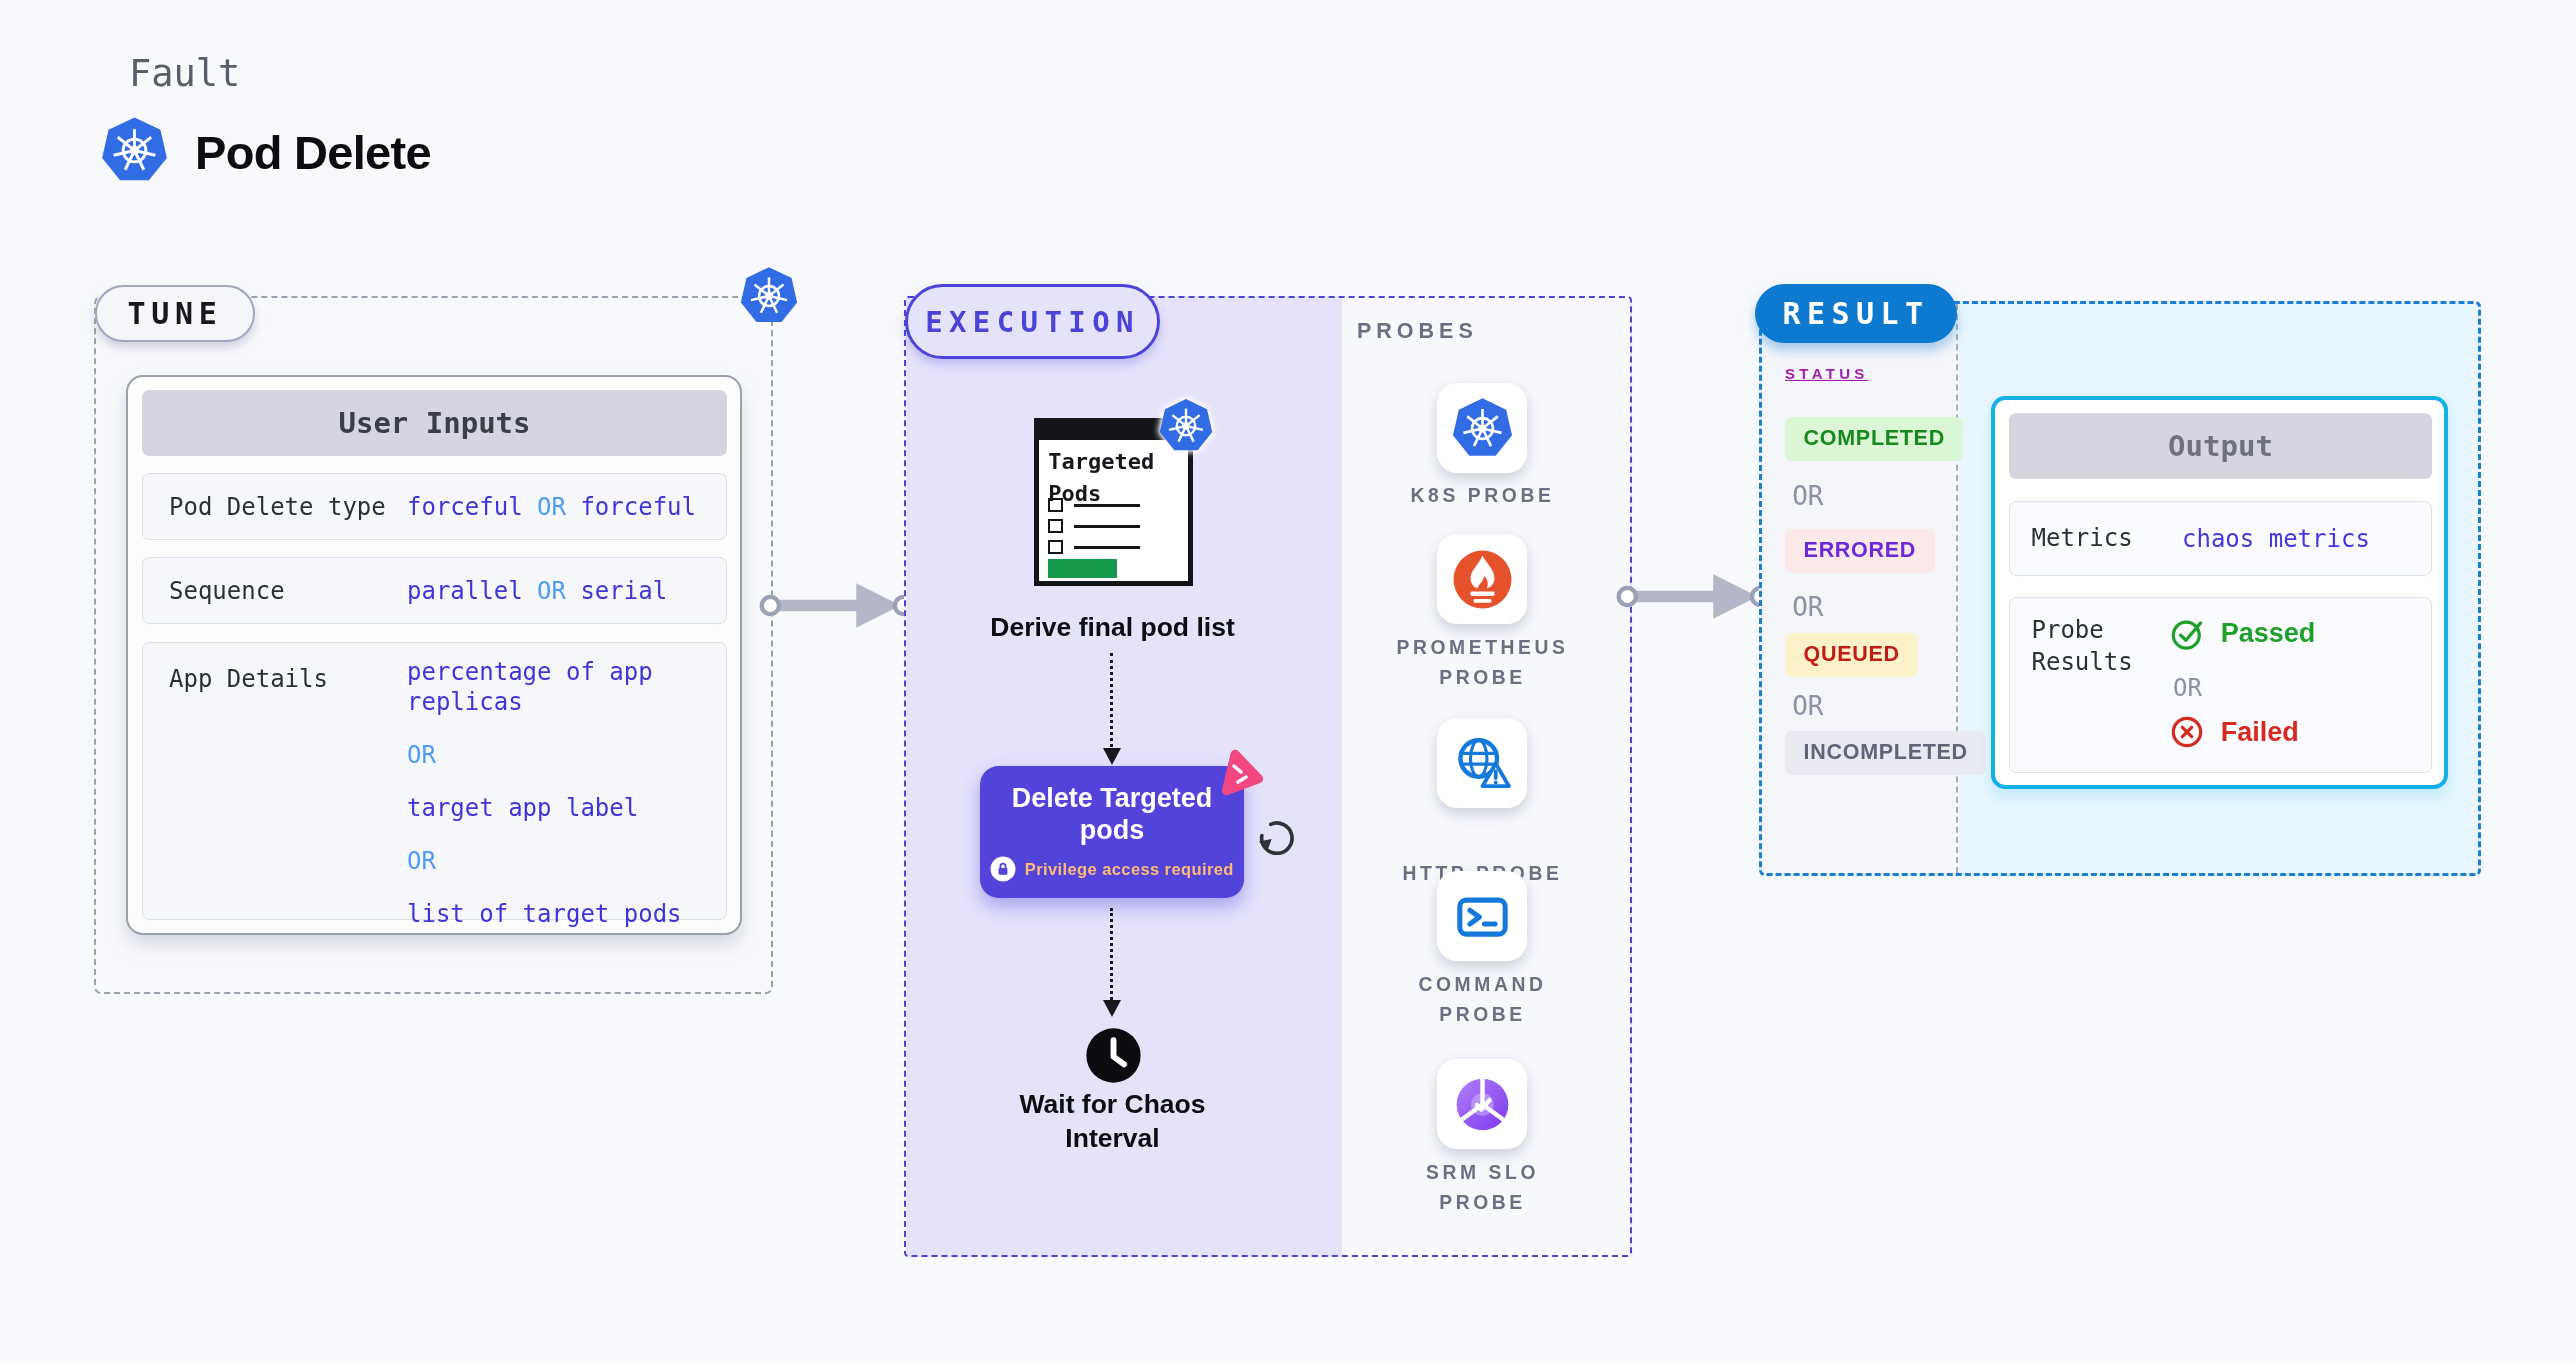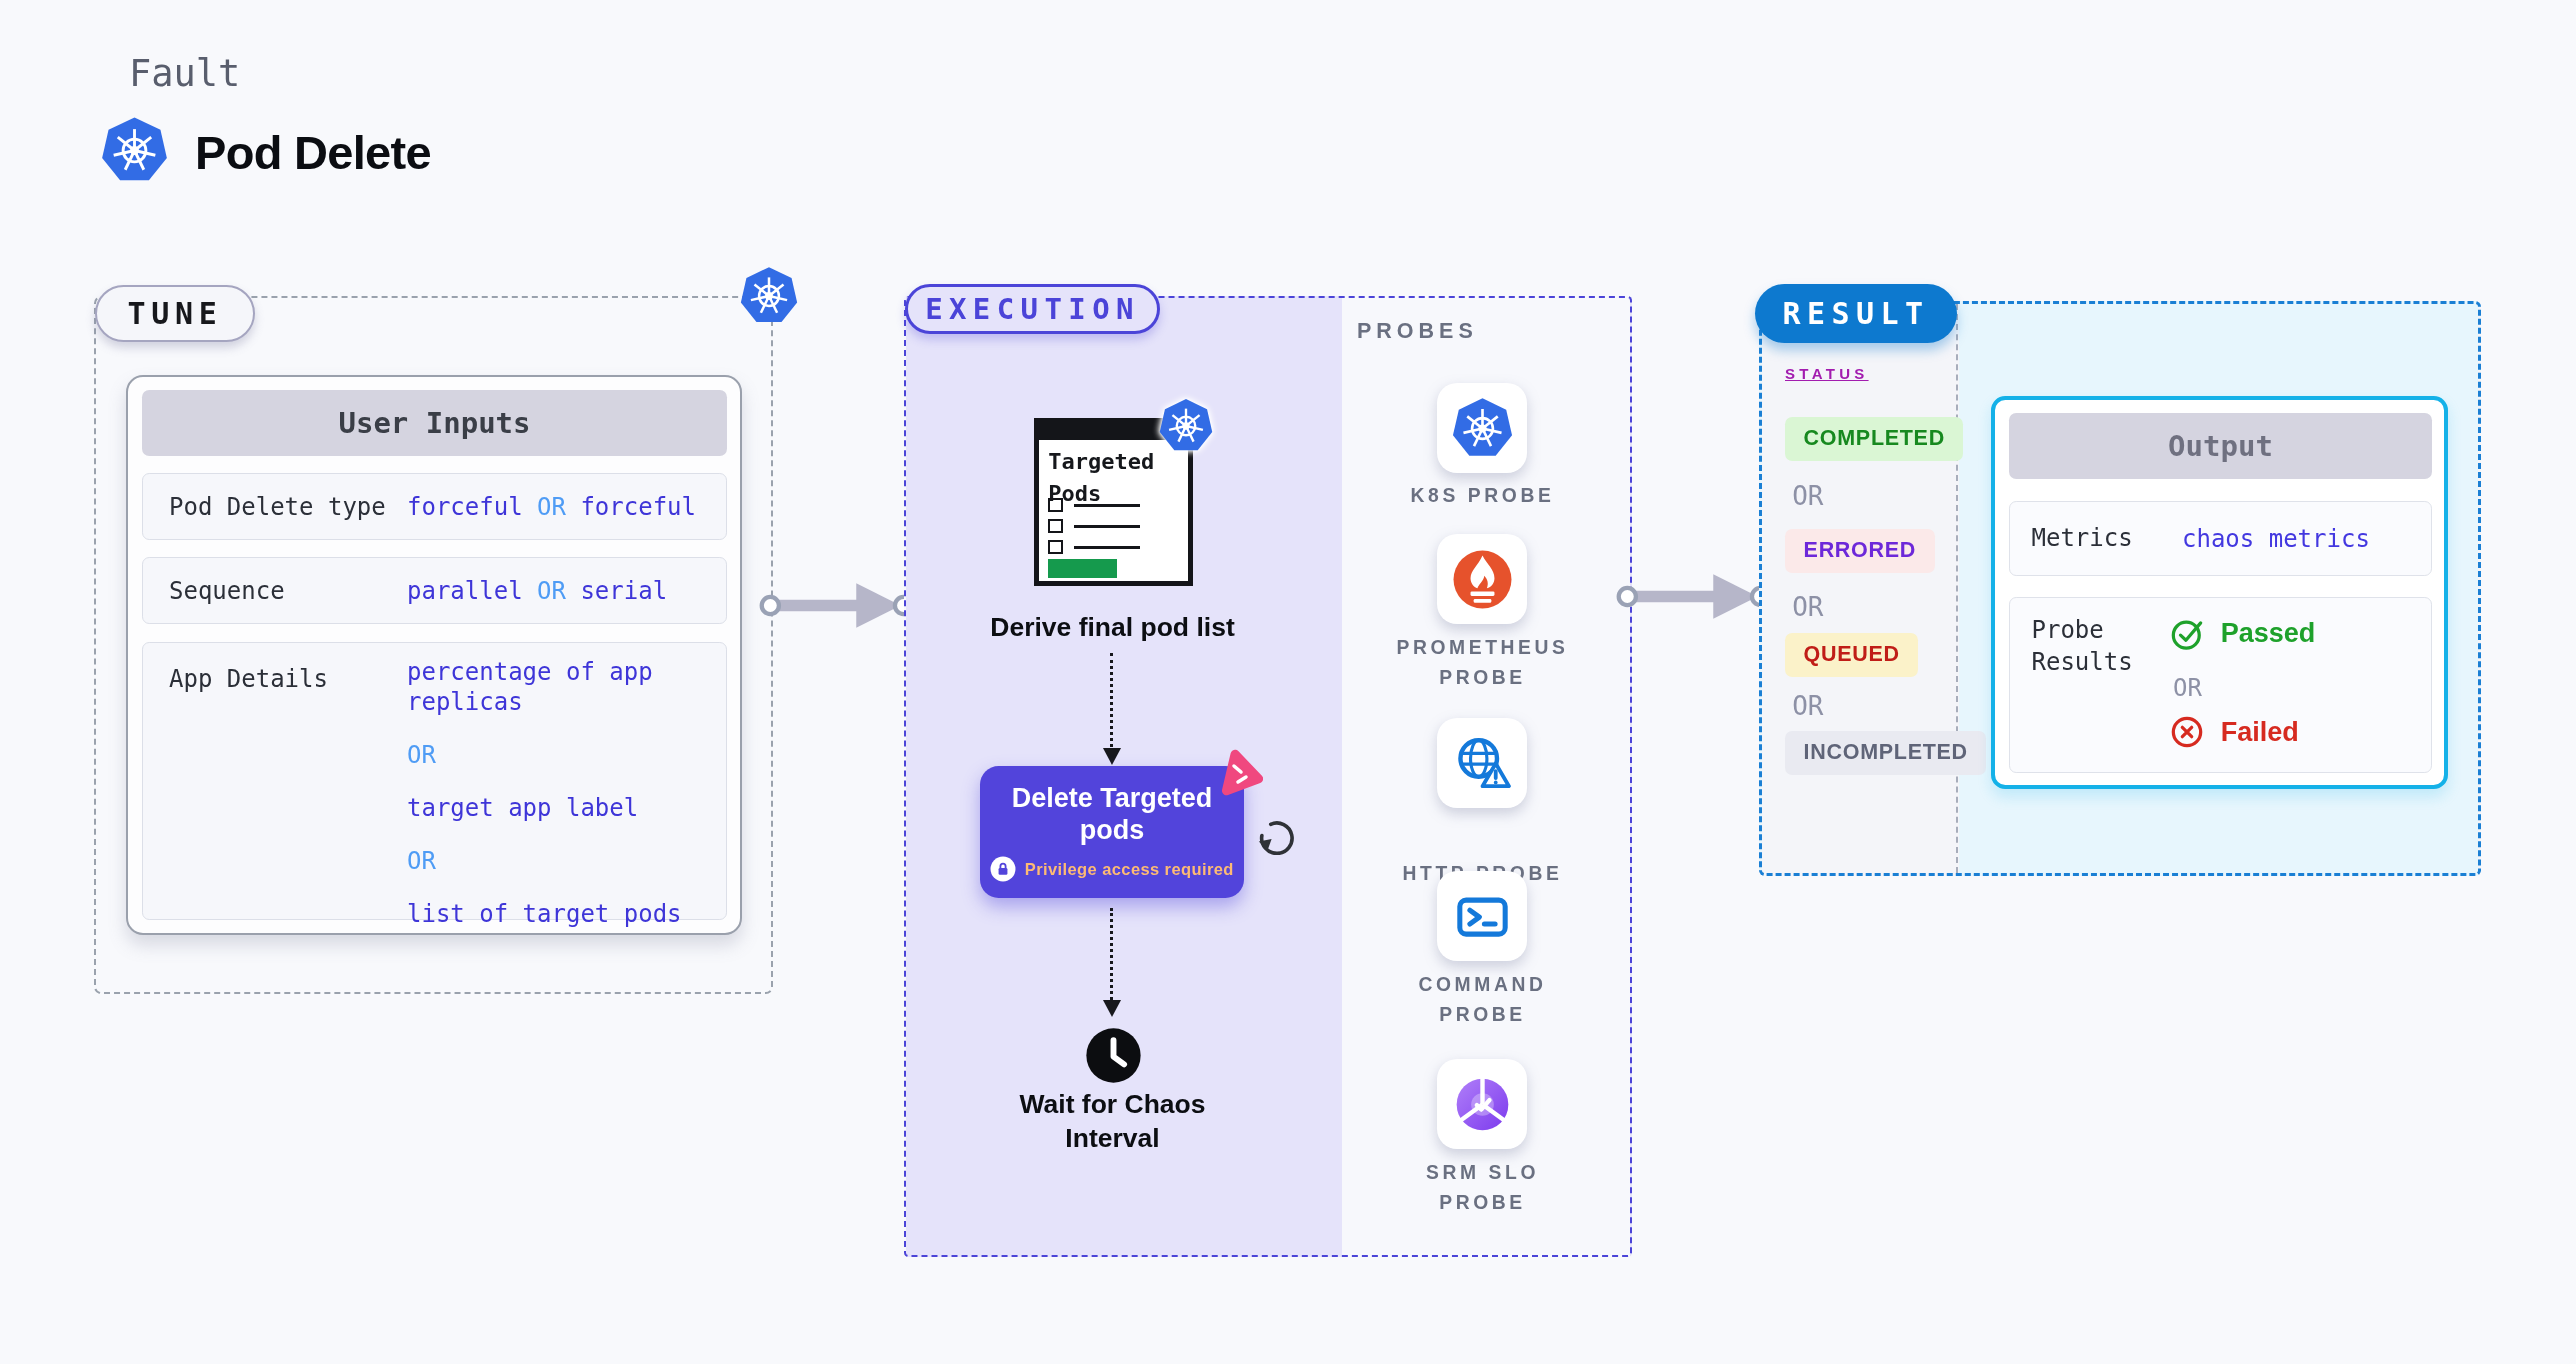--- a/index.html
+++ b/index.html
@@ -12,21 +12,21 @@
   .eyebrow{left:129px;top:52px;font-size:37px;color:#595e6d;}
   .page-title{left:195px;top:125px;font-size:47px;font-weight:800;color:#0b0d12;letter-spacing:-0.7px;}
   .hdr-k8s{left:100px;top:116px;width:69px;height:69px;}
 
   
   .pill{display:flex;align-items:center;justify-content:center;border-radius:43px;
         font-weight:bold;box-sizing:border-box;margin-top:18px;}
   .tune-pill{left:95px;top:267px;width:160px;height:57px;background:#f5f6fa;
         border:2.9px solid #a5a5c0;font-size:30px;letter-spacing:5.7px;color:#17181c;
         box-shadow:0 5.7px 10px rgba(120,120,160,.30);}
-  .exec-pill{left:905px;top:266px;width:255px;height:50px;background:#e5e3fa;
+  .exec-pill{left:905px;top:266px;width:255px;height:75px;background:#e5e3fa;
         border:3.6px solid #4b44d8;font-size:29px;letter-spacing:6.4px;color:#4b44d8;
         box-shadow:0 5.7px 10px rgba(75,68,216,.25);}
   .result-pill{left:1755px;top:266px;width:202px;height:59px;background:#0d79cf;
         font-size:30px;letter-spacing:6.4px;color:#fff;
         box-shadow:0 7.2px 11.5px rgba(13,121,207,.35);}
 
   
   .tune-box{left:94px;top:296px;width:679px;height:698px;
         border:2.9px dashed #9aa2ad;border-radius:7.2px;box-sizing:border-box;}
   .tune-corner-k8s{left:739px;top:266px;width:60px;height:60px;}

